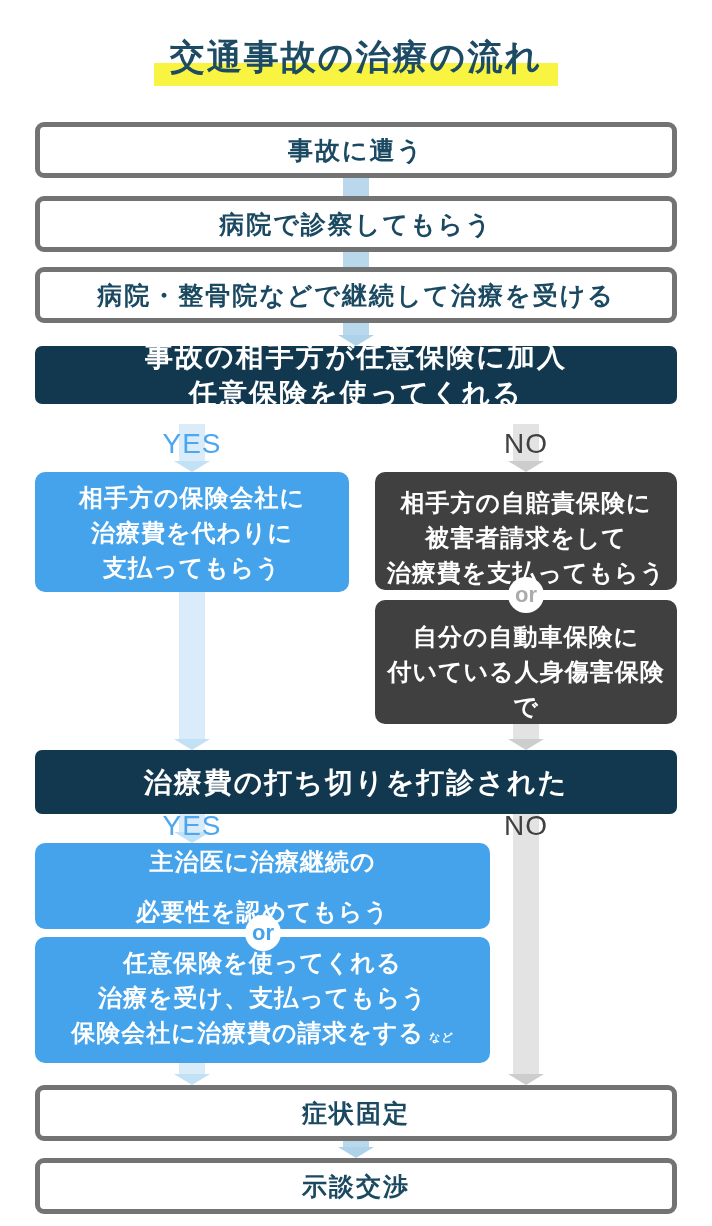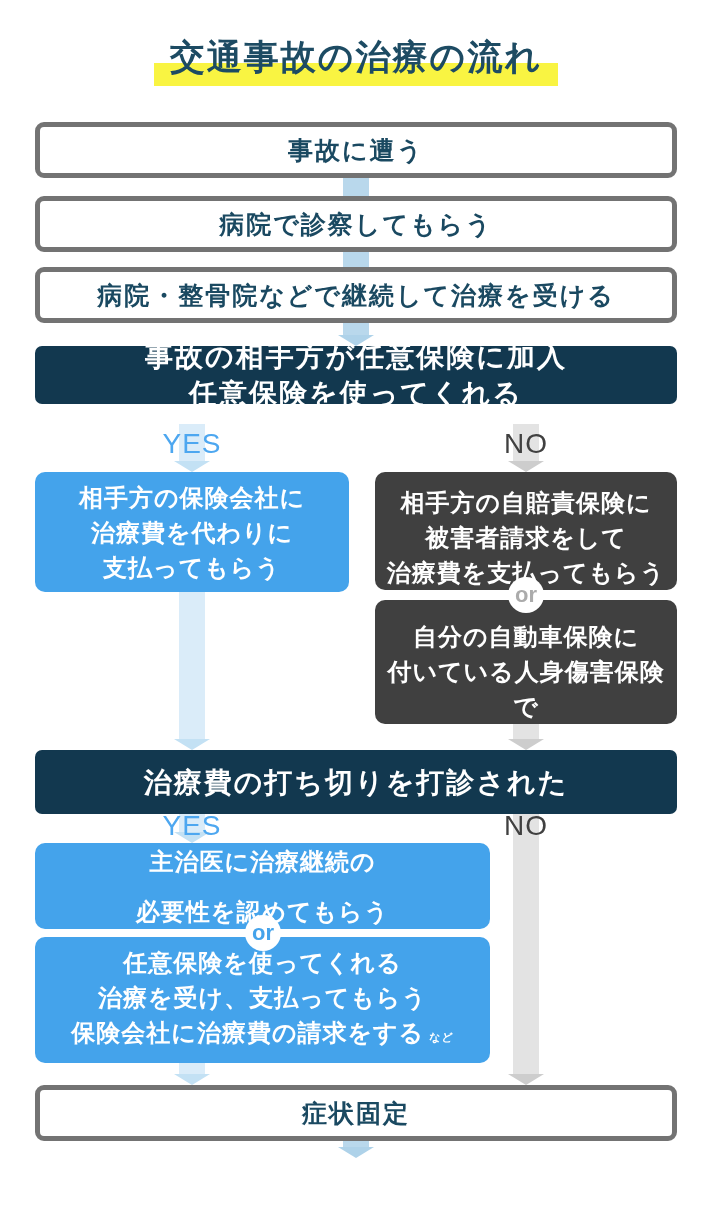--- a/index.html
+++ b/index.html
@@ -181,14 +181,17 @@
     <div class="vhead"></div>
   </div>
 
   <div class="wbox" style="top:1085px;">
     <span>症状固定</span>
   </div>
   <div class="varrow med" style="left:338px; top:1141px; height:17px;">
     <div class="vband"></div>
     <div class="vhead"></div>
   </div>
+  <div class="wbox" style="top:1158px;">
+    <span>示談交渉</span>
+  </div>
 
 </div>
 
 </body></html>

